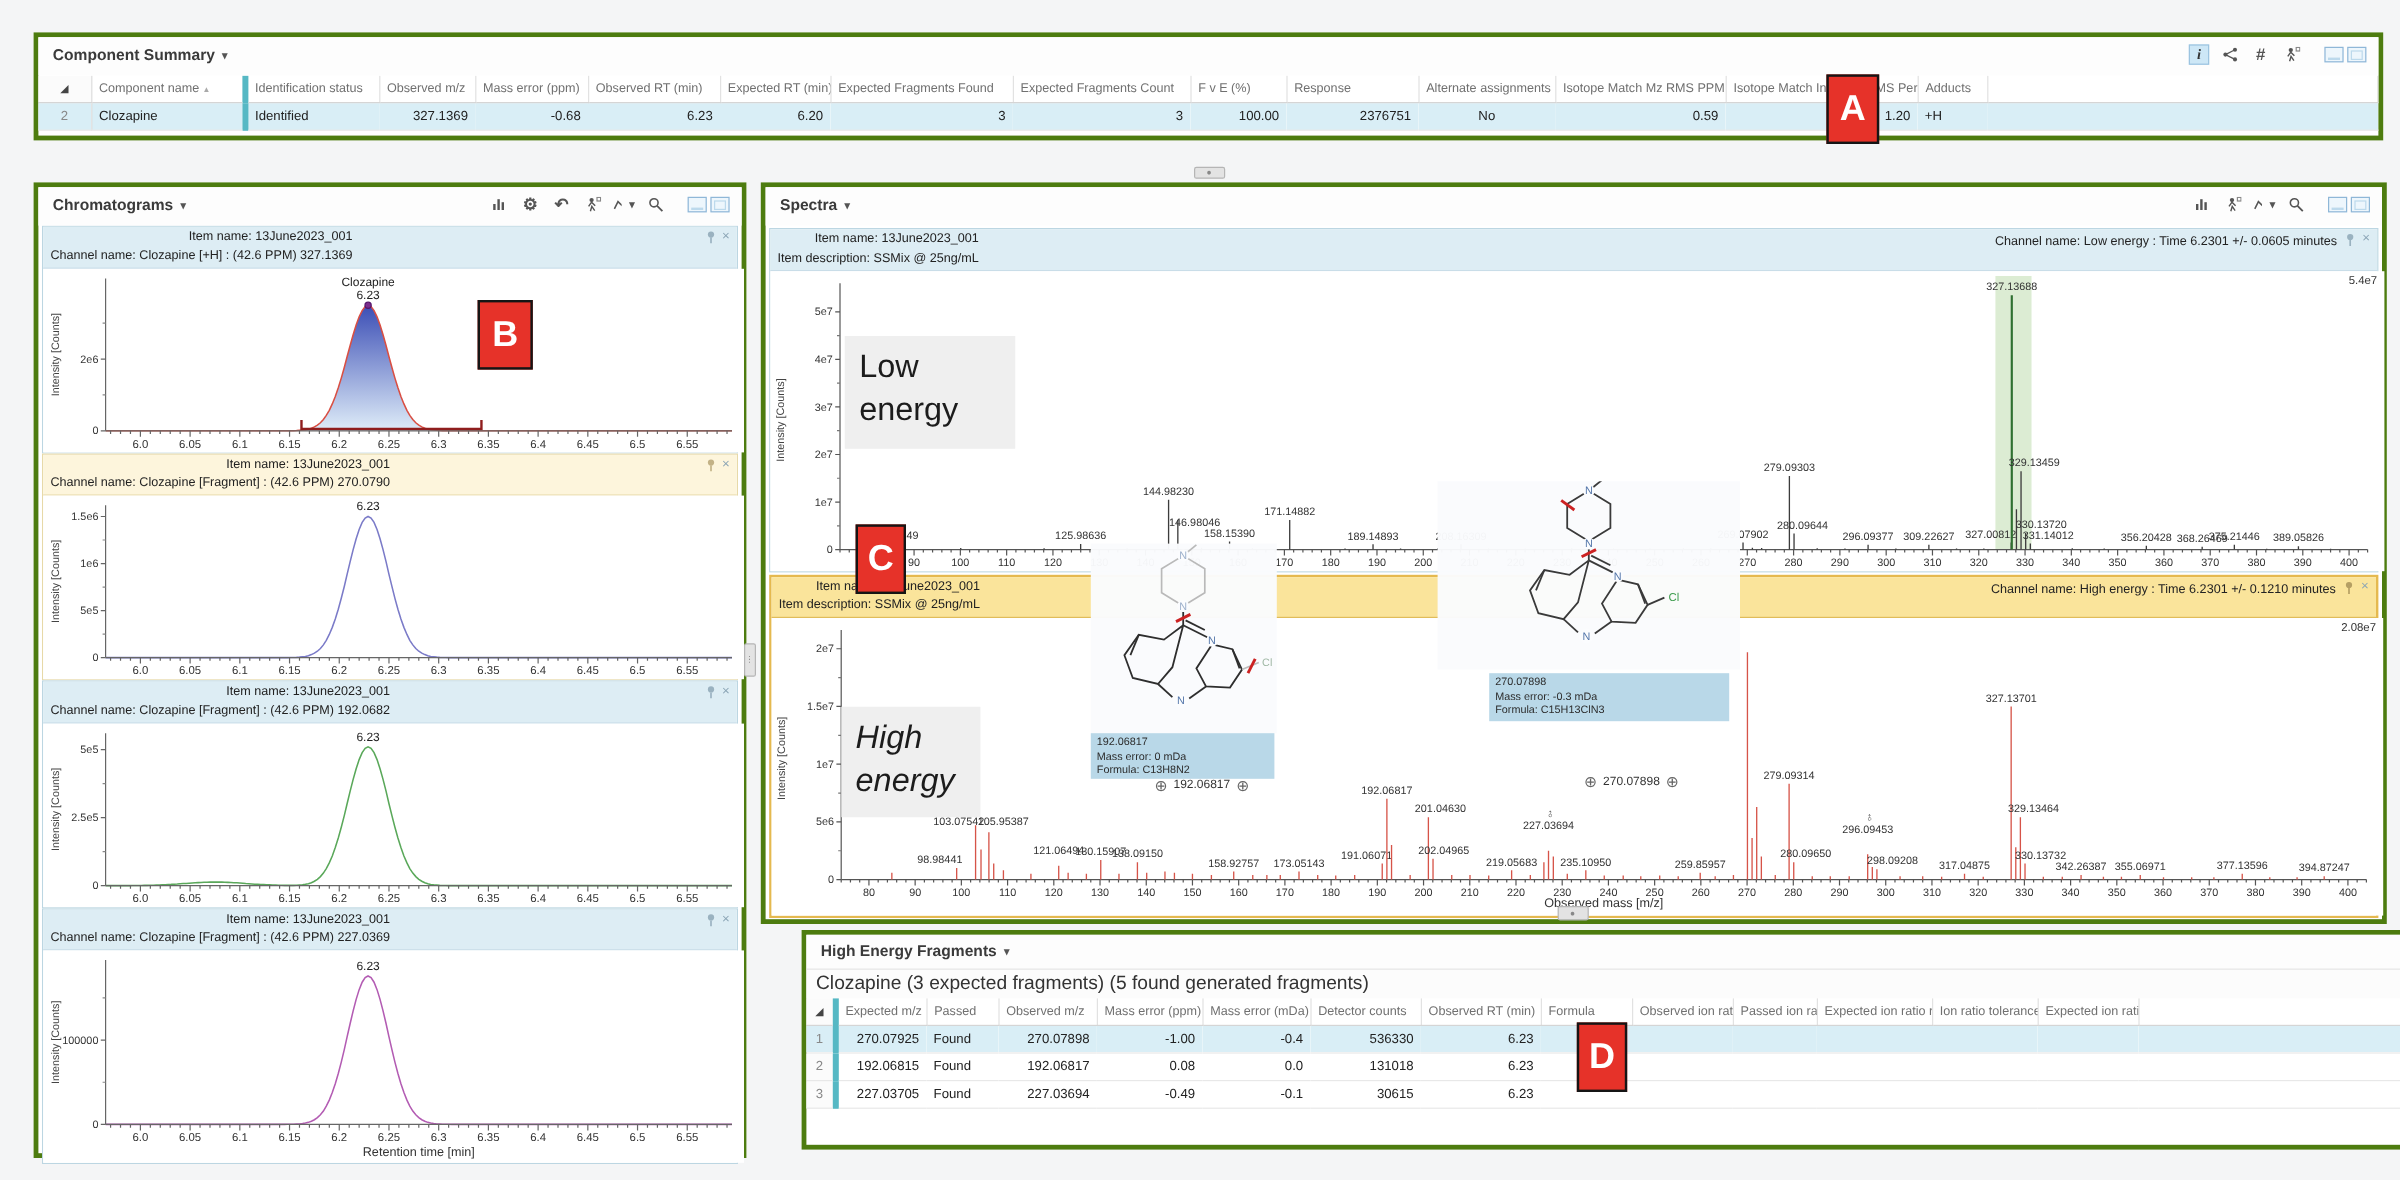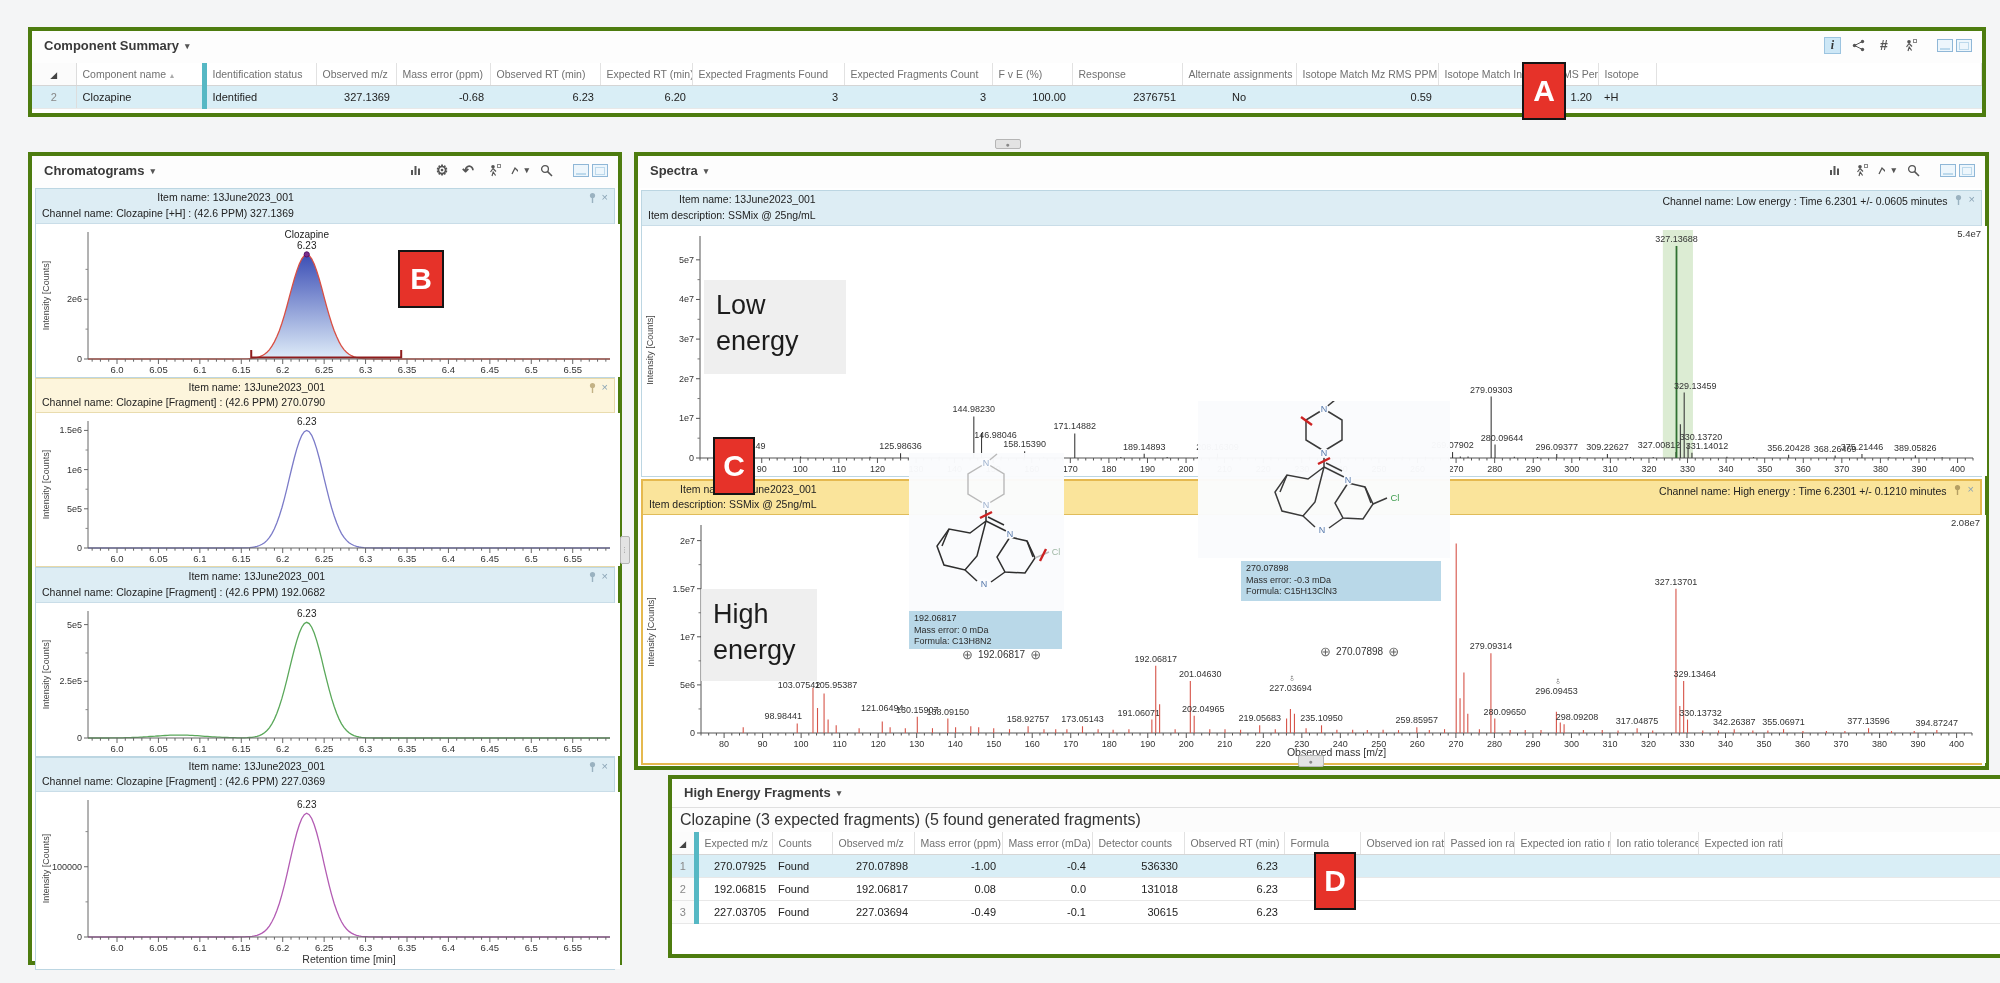--- a/index.html
+++ b/index.html
@@ -121,21 +121,21 @@
         <th>Mass error (ppm)</th>
         <th>Observed RT (min)</th>
         <th>Expected RT (min)</th>
         <th>Expected Fragments Found</th>
         <th>Expected Fragments Count</th>
         <th>F v E (%)</th>
         <th>Response</th>
         <th>Alternate assignments</th>
         <th>Isotope Match Mz RMS PPM</th>
         <th>Isotope Match Intensity RMS Percent</th>
-        <th>Isotope</th>
+        <th>Adducts</th>
         <th></th>
       </tr>
     </thead>
     <tbody>
       <tr class="sel">
         <td class="cnum">2</td>
         <td class="tl">Clozapine</td>
         <td class="tl teal">Identified</td>
         <td class="tr-al">327.1369</td>
         <td class="tr-al">-0.68</td>
@@ -1325,21 +1325,21 @@
         <line x1="1271.2272727272727" y1="218" x2="1271.2272727272727" y2="216.07619047619048" stroke="#d65348" stroke-width="1.1"></line>
         <line x1="1293.845179909091" y1="218" x2="1293.845179909091" y2="215.11428571428573" stroke="#d65348" stroke-width="1.1"></line>
         <text x="1293.845179909091" y="211.11428571428573" font-size="9" text-anchor="middle" fill="#333">394.87247</text>
         <text x="1337" y="11" font-size="9.5" text-anchor="end" fill="#333">2.08e7</text>
         <text x="693.5" y="241" font-size="10.5" text-anchor="middle" fill="#333">Observed mass [m/z]</text>
       </svg>
   </div>
 
   <div class="annot" style="left:66px; top:124px; width:142px; height:94px;">Low
 energy</div>
-  <div class="annot" style="left:63px; top:433px; width:116px; height:92px;">High
+  <div class="annot" style="left:63px; top:433px; width:116px; height:92px;font-style:italic;">High
 energy</div>
 
   <div class="molbox" style="left:271px; top:297px; width:155px; height:158px;">
     <svg width="155" height="158" viewBox="0 0 155 158">
       <g stroke="#b9b9b9" stroke-width="1.4" fill="none">
         <polyline points="77,10 95,21 95,41 77,52 59,41 59,21 77,10"></polyline>
         <line x1="77" y1="10" x2="88" y2="1"></line>
       </g>
       <circle cx="77" cy="10" r="5" fill="#fbfcfe"></circle>
         <circle cx="77" cy="52" r="5" fill="#fbfcfe"></circle>
@@ -1443,21 +1443,21 @@
         <col style="width:70px">
         <col style="width:96px">
         <col style="width:88px">
         <col style="width:84px">
         <col>
       </colgroup>
     <thead>
       <tr>
         <th class="cnum"><span class="tri">◢</span></th>
         <th class="teal">Expected m/z</th>
-        <th>Counts</th>
+        <th>Passed</th>
         <th>Observed m/z</th>
         <th>Mass error (ppm)</th>
         <th>Mass error (mDa)</th>
         <th>Detector counts</th>
         <th>Observed RT (min)</th>
         <th>Formula</th>
         <th>Observed ion ratio</th>
         <th>Passed ion ratio</th>
         <th>Expected ion ratio range</th>
         <th>Ion ratio tolerance (%)</th>

